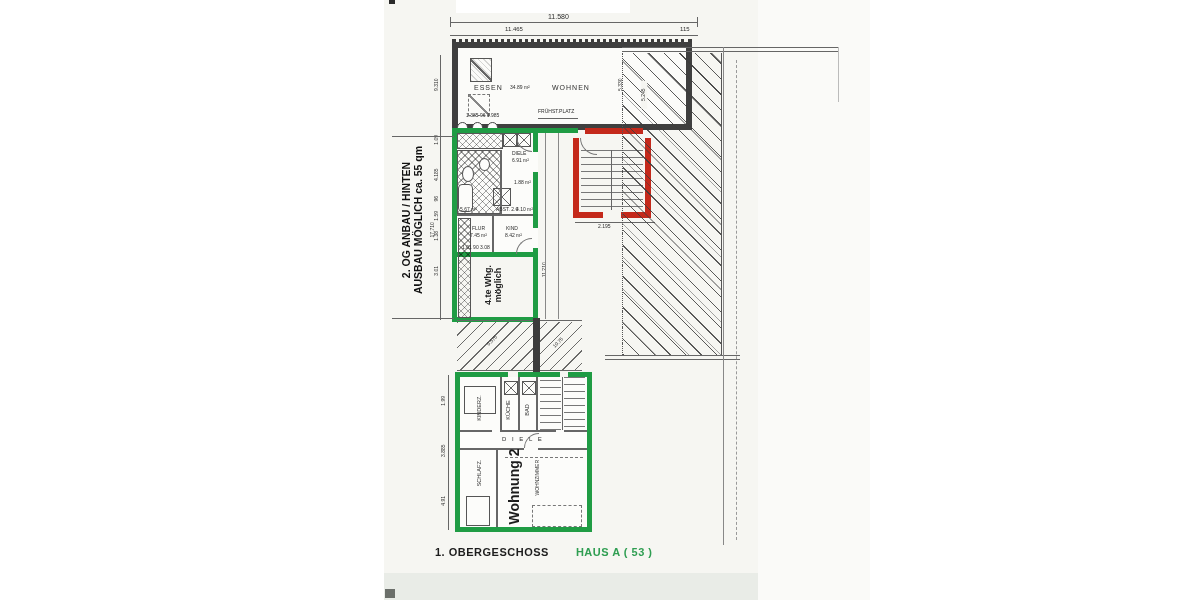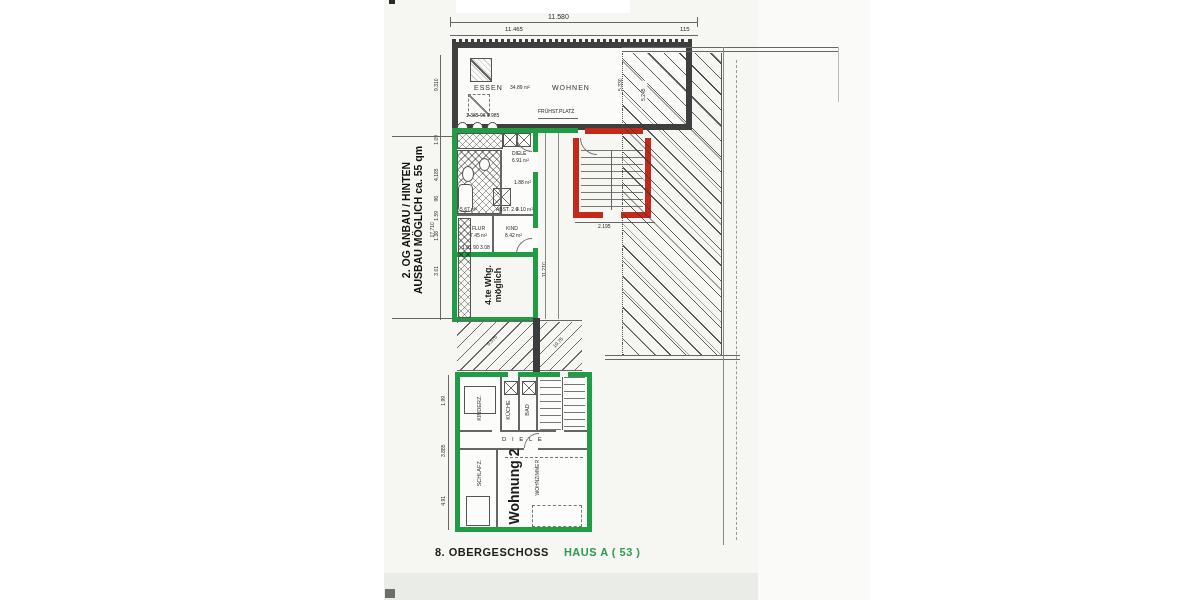--- a/index.html
+++ b/index.html
@@ -202,17 +202,17 @@
 
   <div class="t rot" style="left:329px;top:207px;width:170px;height:26px;font-weight:bold;font-size:10.5px;color:#111;">
     <div>2. OG ANBAU / HINTEN</div>
     <div>AUSBAU MÖGLICH  ca. 55 qm</div>
   </div>
   <div class="t rot" style="left:415px;top:227px;width:36px;font-size:5px;">17.710</div>
   <div class="ln" style="left:392px;top:136px;width:62px;height:1px;"></div>
   <div class="ln" style="left:392px;top:318px;width:62px;height:1px;"></div>
 
   <div class="t" style="left:435px;top:546px;font-size:11px;font-weight:bold;">
-    <span style="color:#1d1d1d;letter-spacing:.5px;">8. OBERGESCHOSS</span>
-    <span style="color:#2f9e52;margin-left:12px;letter-spacing:.5px;">HAUS  A  ( 53 )</span>
+    <span style="color:#1d1d1d;letter-spacing:.5px;">1. OBERGESCHOSS</span>
+    <span style="color:#2f9e52;margin-left:24px;letter-spacing:.5px;">HAUS  A  ( 53 )</span>
   </div>
 
 </div>
 
 </body></html>

